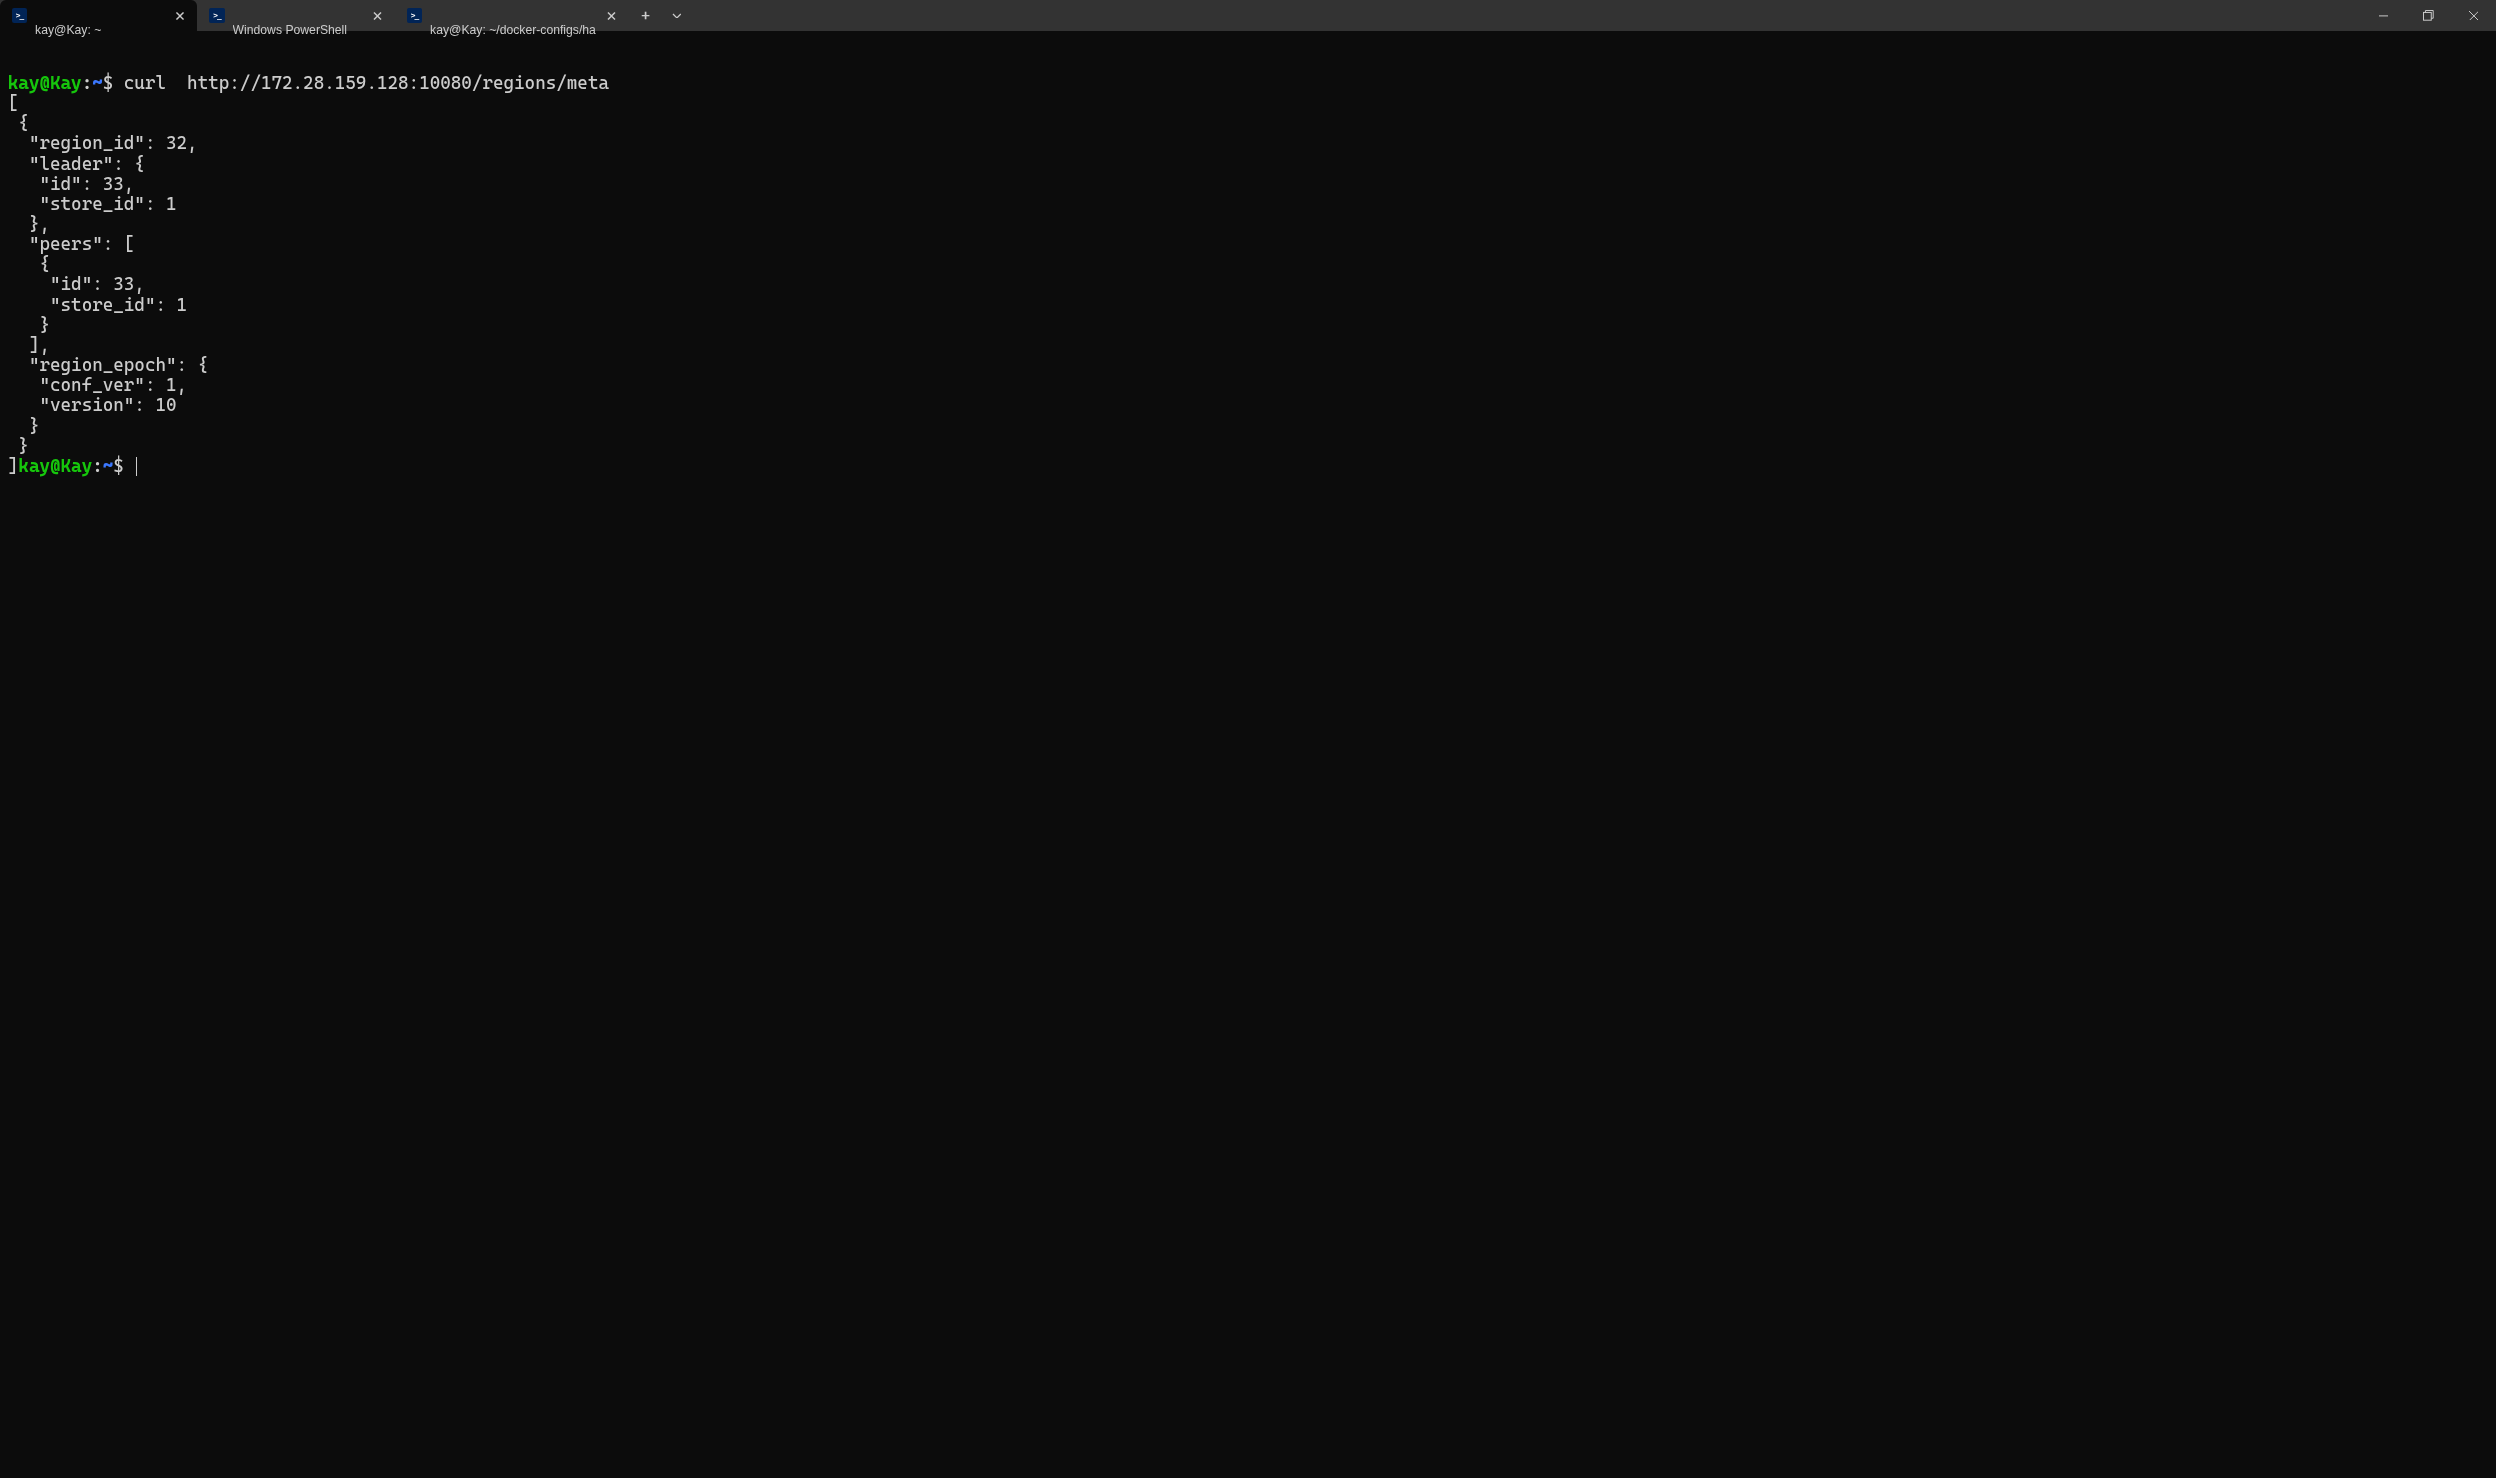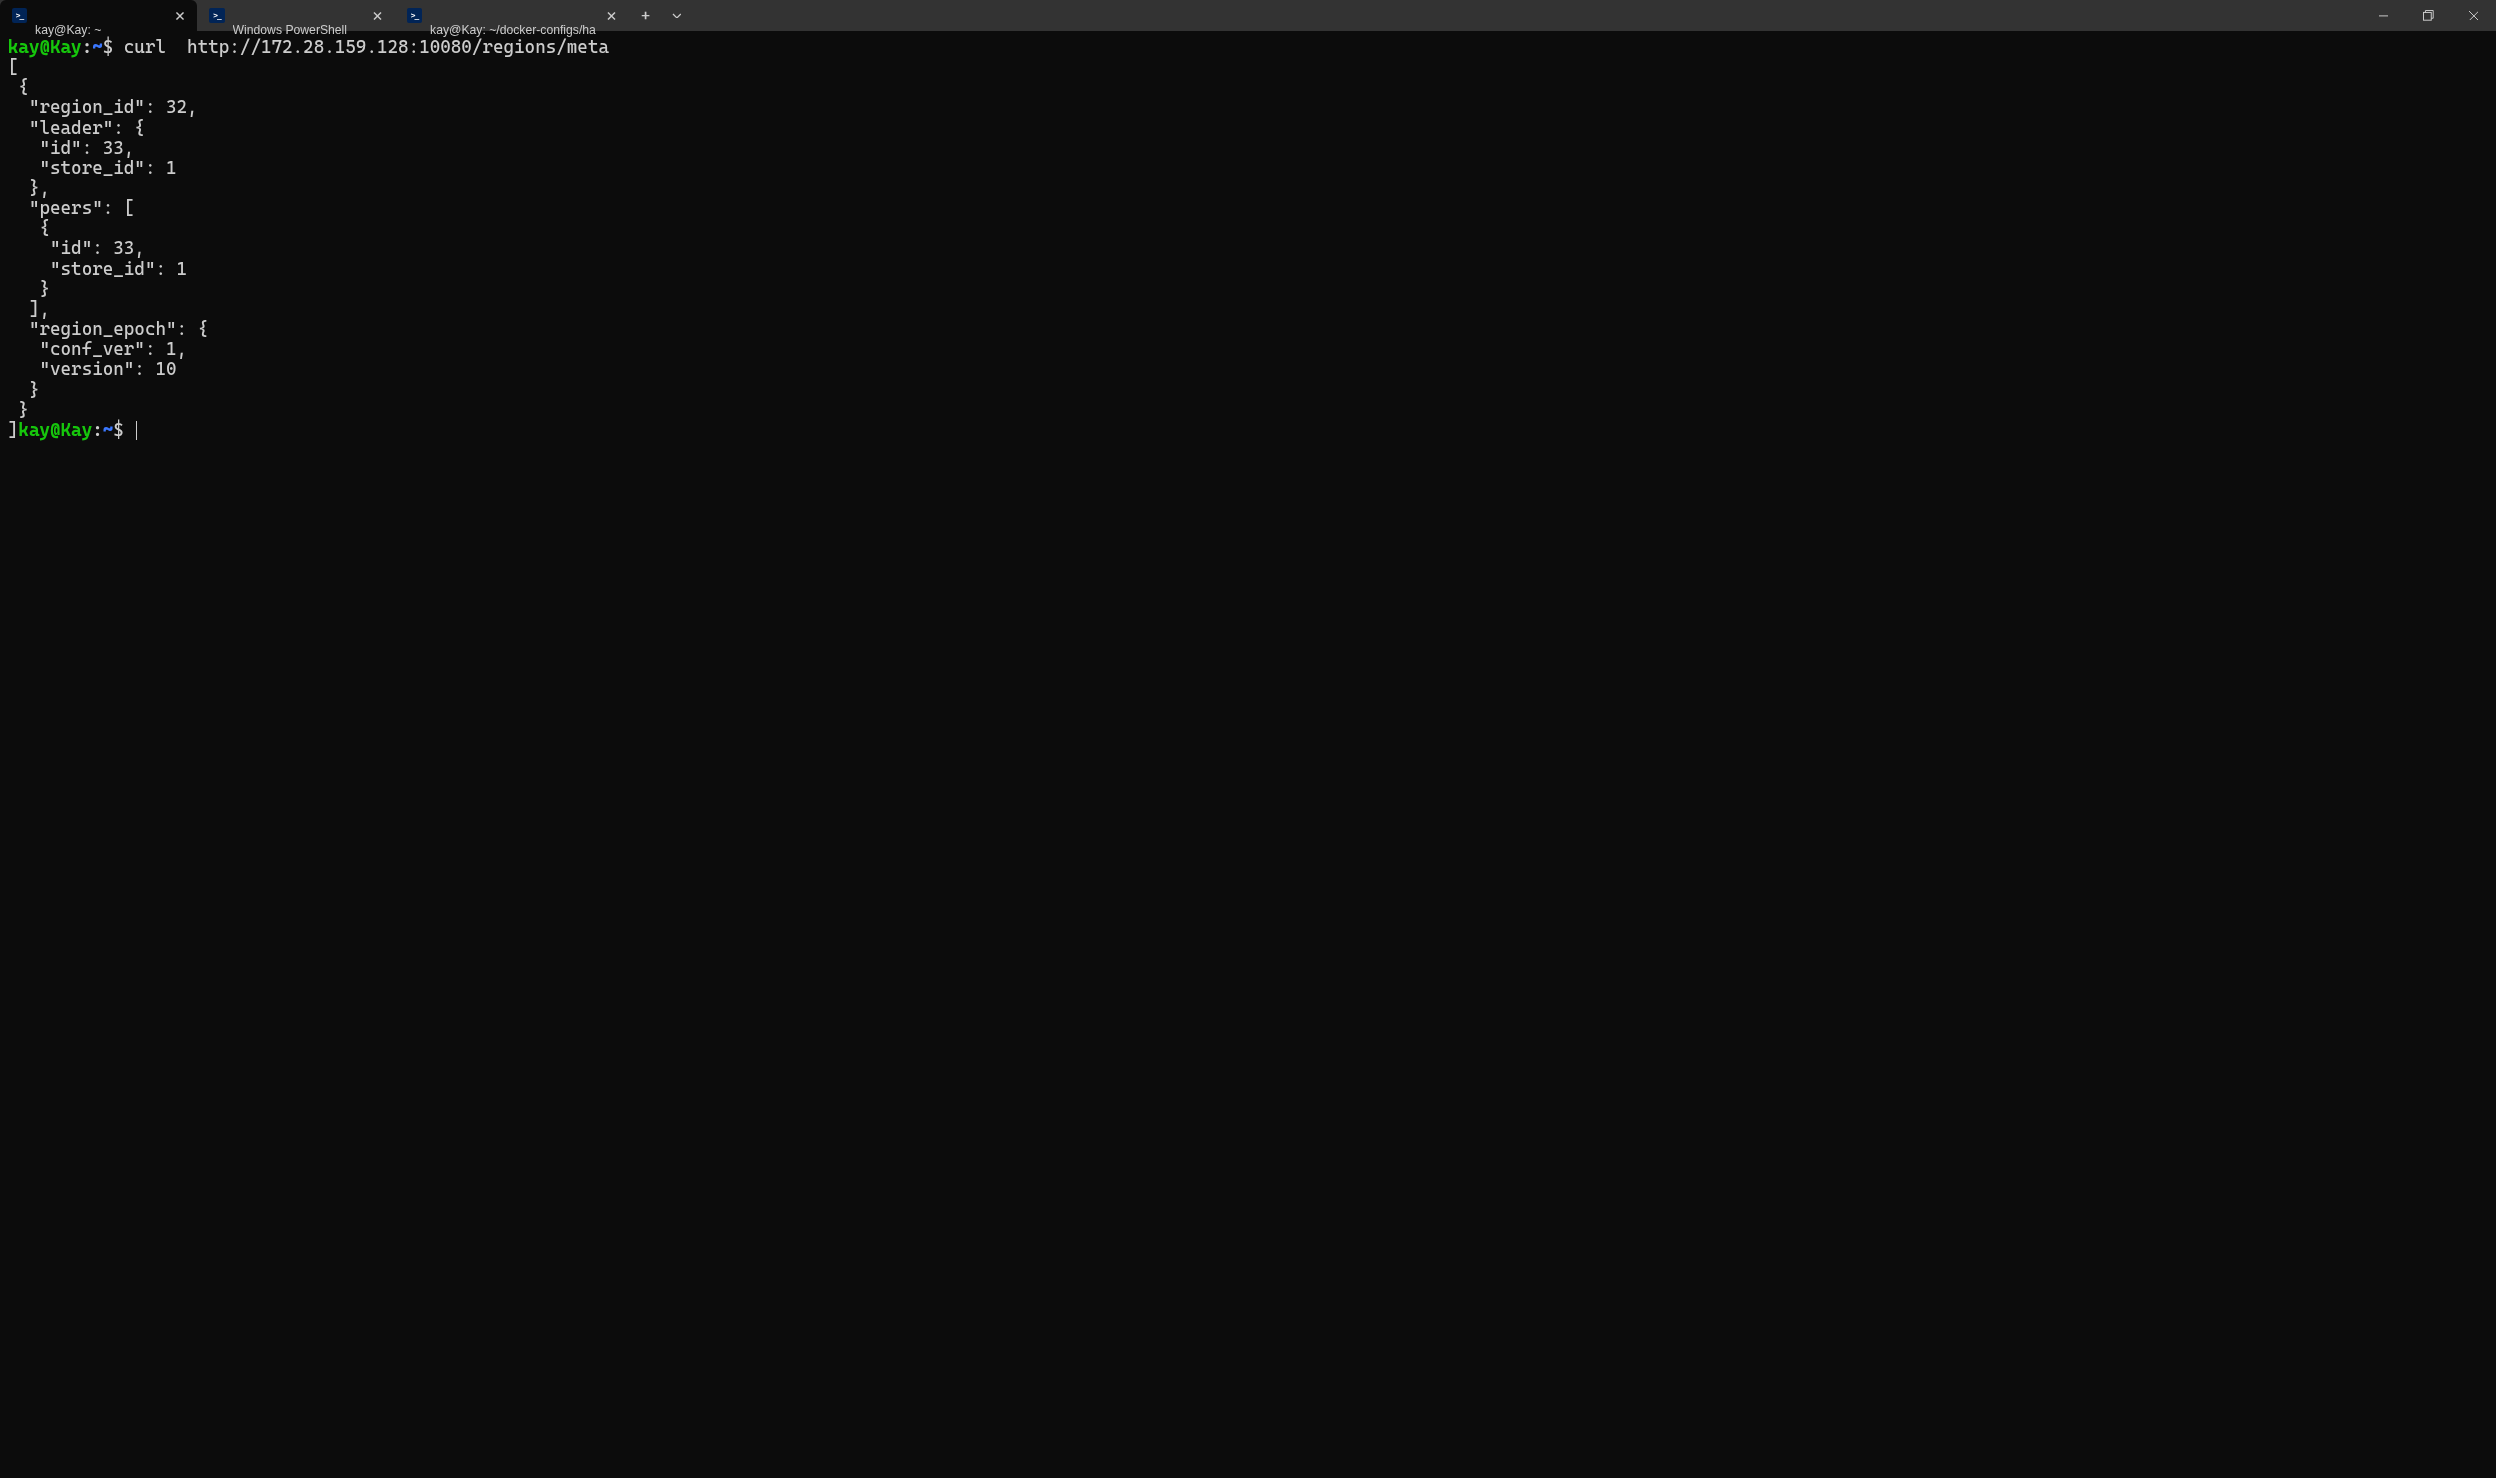--- a/index.html
+++ b/index.html
@@ -114,20 +114,21 @@
     cursor: pointer;
   }
 
   .terminal {
     padding: 5.9px 7.8px;
     font-size: 18px;
     line-height: 1.12;
     white-space: pre;
     letter-spacing: 0px;
     font-family: 'Cascadia Mono', Consolas, monospace;
+    margin-top: 36px;
   }
   .prompt-user { color: #16c60c; font-weight: bold; }
   .prompt-colon { color: #cccccc; font-weight: bold;}
   .prompt-path { color: #3b78ff; font-weight: bold;}
   .prompt-dollar { color: #cccccc; }
   .cmd { color: #cccccc; }
   .cursor {
     display: inline-block;
     width: 1px;
     height: 18.5px;

